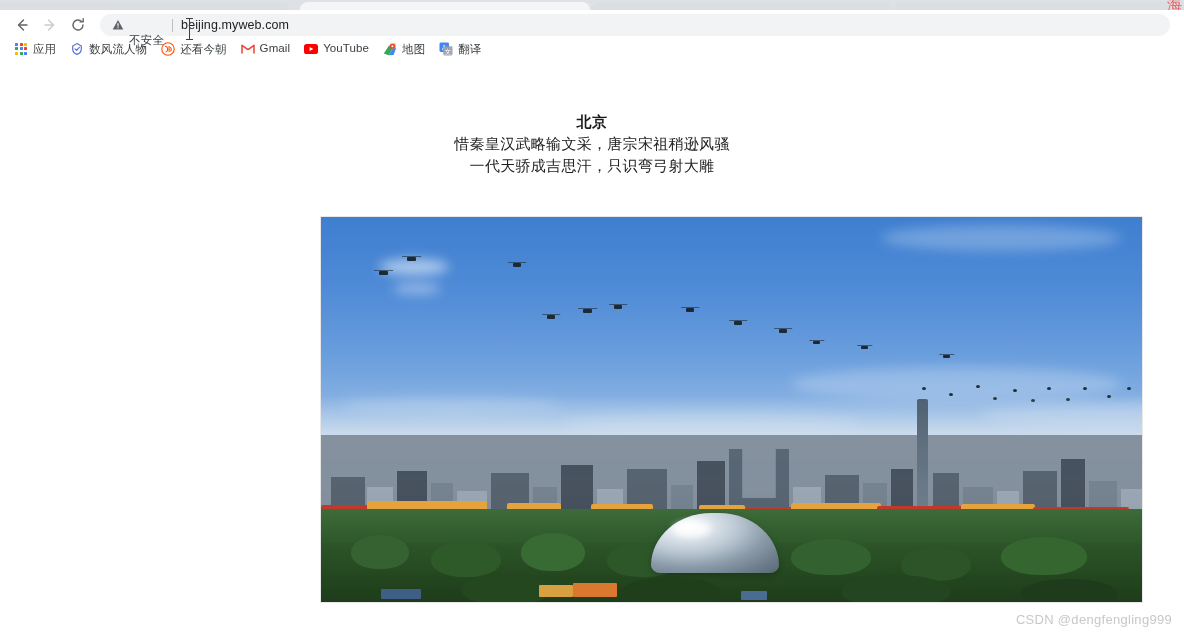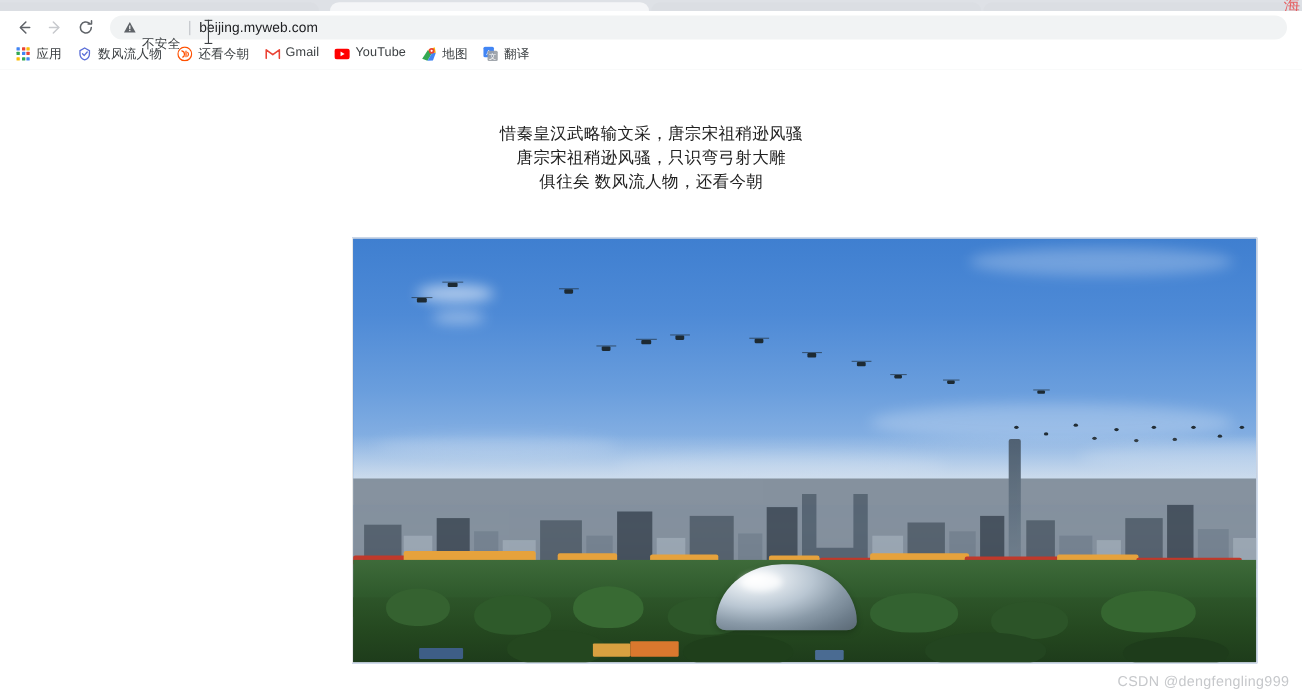--- a/index.html
+++ b/index.html
@@ -506,23 +506,23 @@
           <text x="8.8" y="11.6" font-size="6.6" fill="#ffffff" text-anchor="middle" font-family="'DejaVu Sans', sans-serif">文</text>
         </svg>
       </span>
       <span class="bm-label">翻译</span>
     </div>
   </div>
 
   <div class="page">
 
     <div class="poem">
+      <div class="poem-title">北京</div>
       <div class="poem-line">惜秦皇汉武略输文采，唐宗宋祖稍逊风骚</div>
-      <div class="poem-line">唐宗宋祖稍逊风骚，只识弯弓射大雕</div>
-      <div class="poem-line">俱往矣 数风流人物，还看今朝</div>
+      <div class="poem-line">一代天骄成吉思汗，只识弯弓射大雕</div>
     </div>
 
     <div class="photo-wrap">
       <div class="photo"></div>
 
       <div class="cloud c1"></div>
       <div class="cloud c2"></div>
       <div class="cloud c3"></div>
       <div class="cloud c4"></div>
       <div class="cloud c5"></div>

